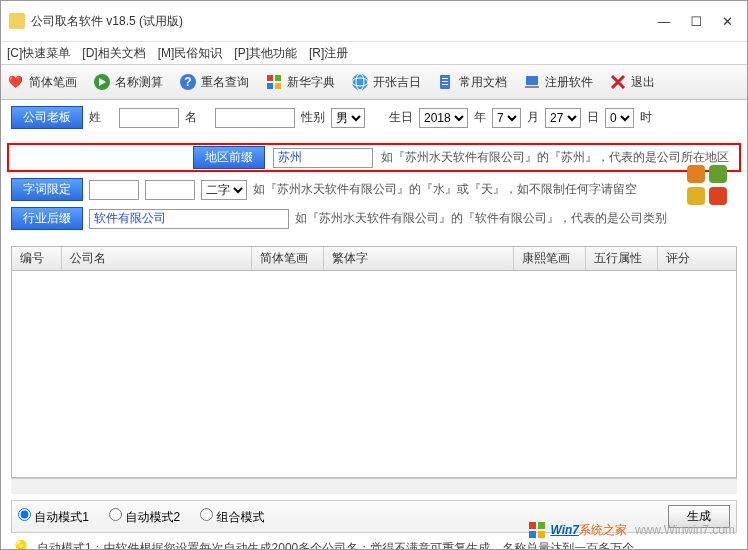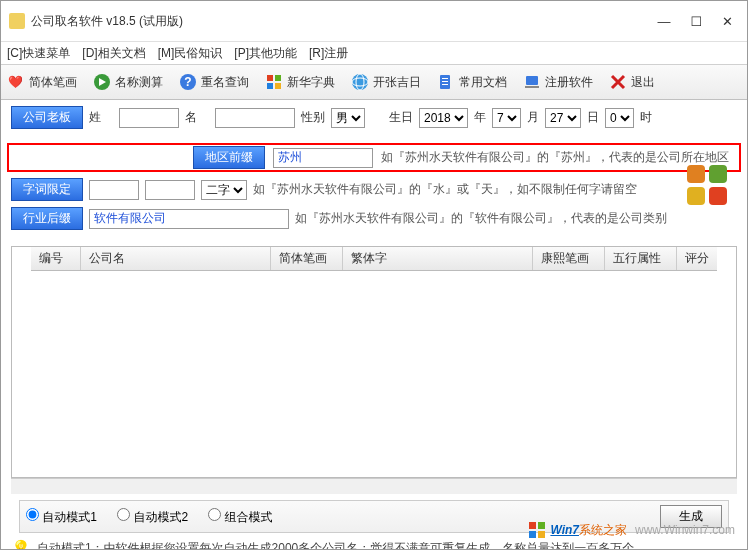--- a/index.html
+++ b/index.html
@@ -24,30 +24,30 @@
 .btn-blue { background: linear-gradient(#5aa0ff,#2b6de0); color: #fff; border: 1px solid #1a50b0; padding: 2px 10px; font-size: 12px; min-width: 72px; text-align: center; cursor: pointer; }
 .input-s { border: 1px solid #999; height: 20px; width: 60px; padding: 0 4px; font-size: 12px; }
 select { border: 1px solid #999; height: 20px; font-size: 12px; background: #fff; }
 .hint { color: #555; font-size: 12px; }
 
 .red-box { border: 2px solid #ff0000; padding: 1px 10px; margin: 4px 6px; display: flex; align-items: center; gap: 8px; justify-content: flex-end; }
 .red-input { border: 1px solid #999; height: 20px; width: 100px; padding: 0 4px; font-size: 12px; color: #1d4ed8; }
 
 .office-icon { position: absolute; right: 14px; top: 160px; width: 50px; height: 48px; }
 
-.table-area { margin: 6px 10px 0 10px; border: 1px solid #bbb; height: 232px; display: flex; flex-direction: column; background: #fff; align-items: center; }
+.table-area { margin: 6px 10px 0 10px; border: 1px solid #bbb; height: 232px; display: flex; flex-direction: column; background: #fff; }
 .thead { display: flex; background: linear-gradient(#fafafa,#e8e8e8); border-bottom: 1px solid #bbb; }
 .thead .th { border-right: 1px solid #ccc; padding: 3px 8px; font-size: 12px; color: #333; white-space: nowrap; }
 .tbody { flex: 1; background: #fff; overflow: auto; }
 .tbody::-webkit-scrollbar { width: 16px; }
 .tbody::-webkit-scrollbar-track { background: #f0f0f0; border-left:1px solid #ccc; }
 .tbody::-webkit-scrollbar-thumb { background: #c8c8c8; }
 .hscroll { height: 16px; background: #f0f0f0; border-top: 1px solid #ccc; margin: 0 10px; }
 
-.bottom-area { margin: 6px 18px; }
+.bottom-area { margin: 6px 10px; }
 .mode-row { display: flex; align-items: center; gap: 20px; font-size: 12px; padding: 4px 6px; border: 1px solid #ccc; background: linear-gradient(#fafafa,#f0f0f0); }
 .mode-row .spacer { flex: 1; }
 .mode-row button { font-size: 12px; padding: 2px 18px; border: 1px solid #888; background: linear-gradient(#fff,#e0e0e0); cursor: pointer; }
 
 .hint-row { margin: 6px 10px 0 10px; display: flex; align-items: center; gap: 6px; font-size: 12px; color: #444; }
 .hint-row .bulb { color: #e0a000; font-size: 16px; }
 
 .watermark { position: absolute; right: 12px; bottom: 10px; font-size: 12px; color: #888; display: flex; align-items: center; gap: 4px; }
 .watermark b { color: #005fbf; font-style: italic; text-decoration: underline; }
 .watermark .r { color: #e06000; }

